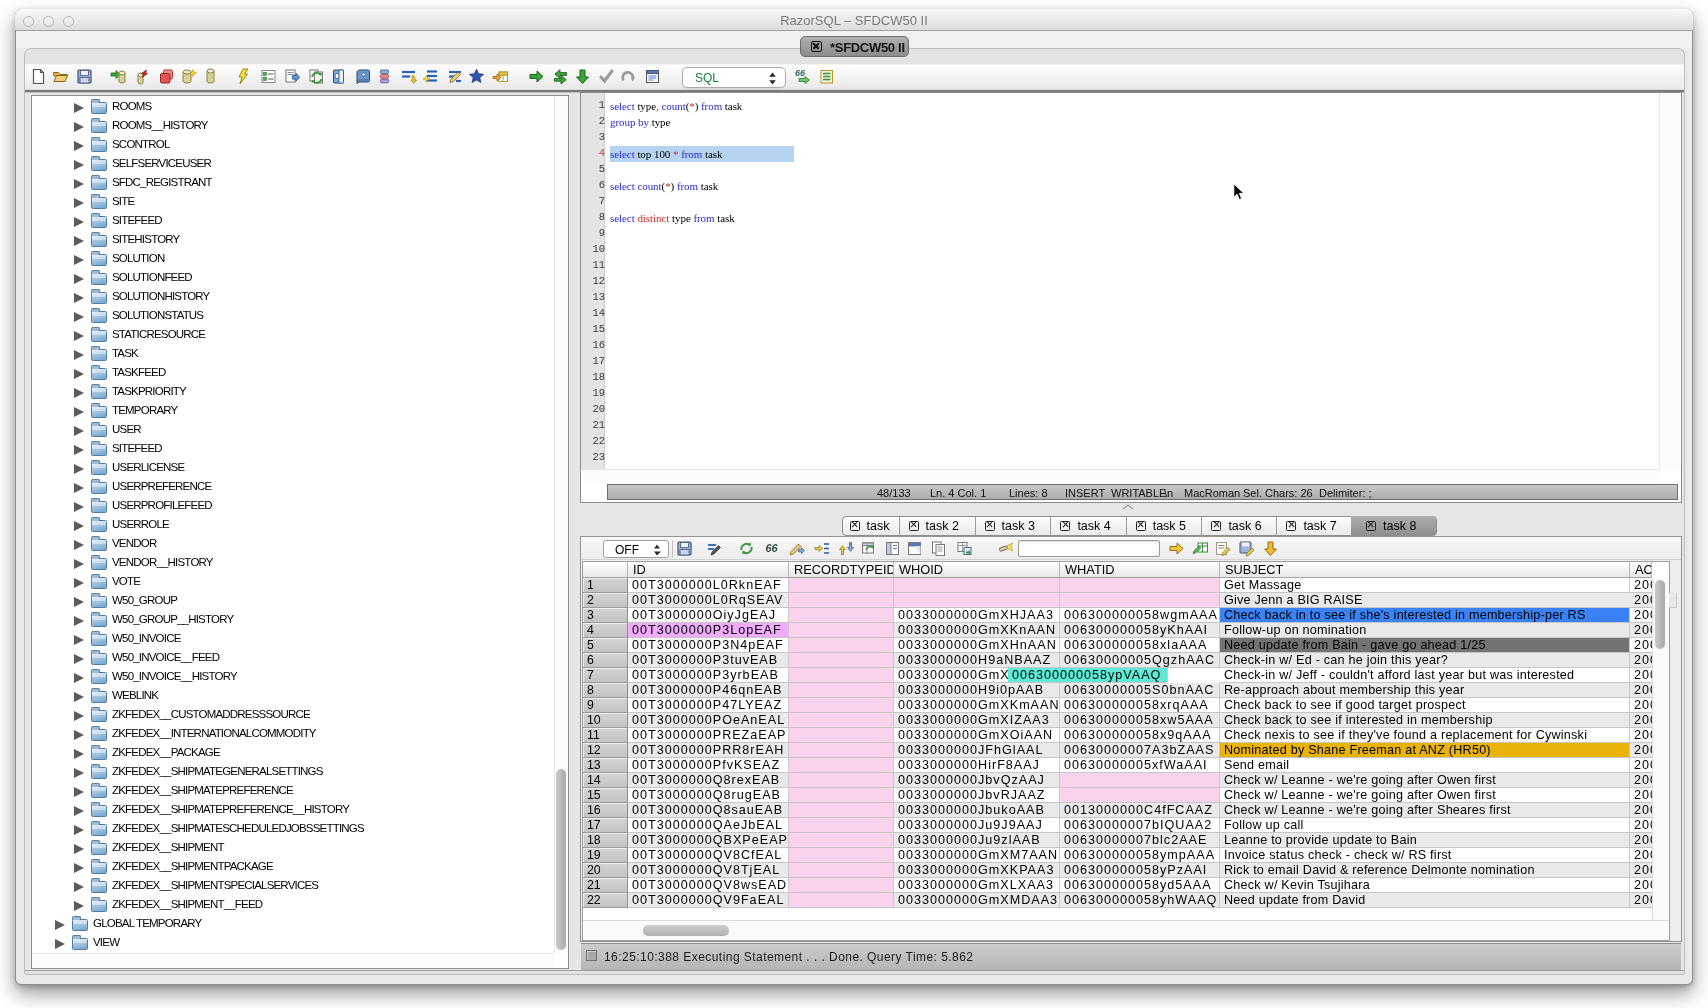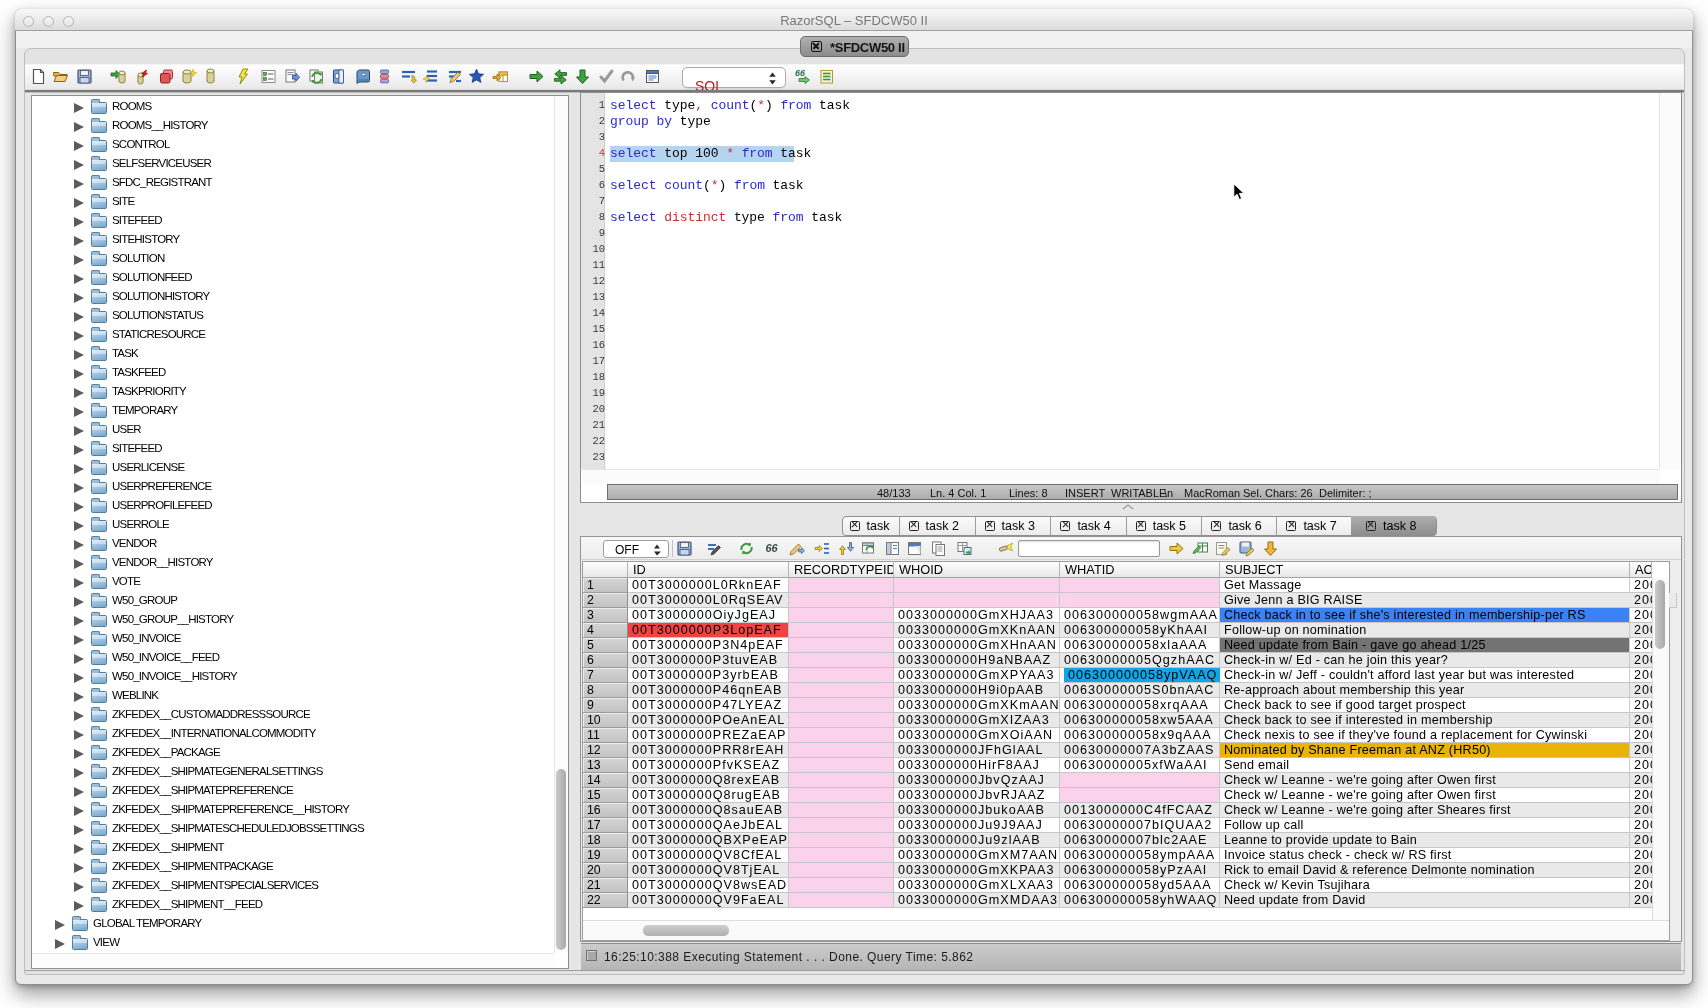--- a/index.html
+++ b/index.html
@@ -29,39 +29,39 @@
 .tri{width:0;height:0;border-left:10px solid #5c5c5c;border-top:5.5px solid transparent;border-bottom:5.5px solid transparent}
 .fold{width:16px;height:12px;background:linear-gradient(168deg,#cfe3f2 0%,#a2c4e0 45%,#76a5cb 100%);border:1px solid #4e7da2;border-radius:1.5px}
 .fold:before{content:"";position:absolute;top:-3.6px;left:-1px;width:6.5px;height:2.8px;background:#9dbdd6;border:1px solid #55809f;border-bottom:none;border-radius:2px 2px 0 0}
 .fold:after{content:"";position:absolute;top:0;left:0;width:100%;height:4.5px;background:rgba(255,255,255,0.4)}
 #treevs{left:554px;top:96px;width:14px;height:857px;background:#fcfcfc;border-left:1px solid #e6e6e6}
 #treevsth{left:556px;top:769px;width:10px;height:181px;background:linear-gradient(90deg,#cacaca,#aaaaaa);border-radius:5px}
 #treehs{left:32px;top:953px;width:522px;height:15px;background:#fcfcfc;border-top:1px solid #e6e6e6}
 #editor{left:580px;top:92px;width:1102px;height:411px;background:#fff;border:1px solid #8d8d8d}
 #gutter{left:581px;top:93px;width:24px;height:376px;background:#e4e4e4;border-right:1px solid #cdcdcd}
 .gnum{width:20px;text-align:right;font-family:"Liberation Mono",monospace;font-size:10.5px;color:#3a3a3a;left:585px}
-.cline{left:610px;height:16px;font-family:Liberation Mono, monospace;font-size:13px;letter-spacing:-0.06px;color:#000;white-space:pre;line-height:16px}
+.cline{left:610px;height:16px;font-family:Liberation Serif, serif;font-size:11px;letter-spacing:-0.06px;color:#000;white-space:pre;line-height:16px}
 .k{color:#2a2acc}.r{color:#cc2e2e}
 #sel4{left:610px;top:146px;width:184px;height:16px;background:#b4d4ef}
 #edvs{left:1659px;top:93px;width:22px;height:376px;background:#fbfbfb;border-left:1px solid #e4e4e4}
 #edhs{left:582px;top:469px;width:1077px;height:15px;background:#fbfbfb;border-top:1px solid #e4e4e4}
 #edstat{left:607px;top:484px;width:1071px;height:16px;background:linear-gradient(#c8c8c8,#acacac);border:1px solid #6f6f6f}
 #edstat span{position:absolute;top:1.5px;font-size:11px;color:#111;white-space:pre}
 #tasktabs{left:842px;top:516px;width:595px;height:20px;border:1px solid #8f8f8f;border-radius:4px;background:linear-gradient(#fbfbfb,#ebebeb);overflow:hidden}
 .ttab{top:516px;height:20px;font-size:12.5px;color:#000}
 .tsep{top:517px;width:1px;height:18px;background:#9d9d9d}
 .ttab.sel{background:linear-gradient(#aeaeae,#8d8d8d);border-radius:0 4px 4px 0}
 .ttab .xb{position:absolute;top:4.5px;width:10px;height:10px;border:1.3px solid #222;border-radius:1.5px}
 .ttab .xb:before,.ttab .xb:after{width:7.4px;height:1.4px;top:2.8px;background:#222}
 .ttab .lb{position:absolute;top:2.8px}
 #results{left:580px;top:536px;width:1102px;height:406px;background:#ededed;border:1px solid #949494}
 #rtoolbar{left:581px;top:537px;width:1100px;height:23px;background:linear-gradient(#f8f8f8,#ececec);border-bottom:1px solid #d2d2d2}
 #offsel{left:603px;top:540px;width:66px;height:18px;background:#fff;border:1px solid #9f9f9f;border-radius:3px}
 #offsel .t{position:absolute;left:11px;top:2px;font-size:12px;color:#000}
-#sqlsel .t{position:absolute;left:12px;top:10px;font-size:14px;color:#b91c1c}
+#sqlsel .t{position:absolute;left:12px;top:3px;font-size:12px;color:#15803d}
 #rsearch{left:1018px;top:540px;width:142px;height:17px;background:#fff;border:1px solid #9a9a9a;border-radius:2px;box-shadow:inset 0 1px 2px rgba(0,0,0,0.14)}
 #tblfr{left:582px;top:561px;width:1088px;height:380px;border:1px solid #9e9e9e;background:#fff}
 .hcell{top:562px;height:16px;background:linear-gradient(#ffffff,#e7e7e7);border-right:1px solid #b5b5b5;
  border-bottom:1px solid #a3a3a3;font-size:12.8px;color:#000;padding-left:5px;line-height:15px;white-space:nowrap;overflow:hidden}
 .rhd{left:583px;width:45px;height:15px;background:linear-gradient(#d4d4d4,#c3c3c3);border-right:1px solid #8f8f8f;
  border-bottom:1px solid #9b9b9b;box-shadow:inset 0 1px 0 #ececec,inset 1px 0 0 #ececec;font-size:12.3px;color:#000;padding-left:4px;line-height:14px}
 .dcell{height:15px;border-right:1px solid #c9c9c9;border-bottom:1px solid #c6c6c6;font-size:12.6px;color:#000;
  padding-left:4px;line-height:14px;white-space:nowrap;overflow:hidden}
 .mono{letter-spacing:1px}
 .sub{letter-spacing:0.23px}
@@ -686,21 +686,21 @@
 <div class="a dcell sub" style="left:1220px;top:593px;width:457px;background:#e9e9e9">Give Jenn a BIG RAISE</div>
 <div class="a dcell mono" style="left:1630px;top:593px;width:22px;background:#e9e9e9;border-right:none">200</div>
 <div class="a rhd" style="top:608px">3</div>
 <div class="a dcell mono" style="left:628px;top:608px;width:161px;background:#ffffff">00T3000000OiyJgEAJ</div>
 <div class="a dcell pink" style="left:789px;top:608px;width:105px"></div>
 <div class="a dcell mono" style="left:894px;top:608px;width:166px;background:#ffffff">0033000000GmXHJAA3</div>
 <div class="a dcell mono" style="left:1060px;top:608px;width:160px;background:#ffffff">006300000058wgmAAA</div>
 <div class="a dcell sub" style="left:1220px;top:608px;width:410px;background:#3b82f6">Check back in to see if she's interested in membership-per RS</div>
 <div class="a dcell mono" style="left:1630px;top:608px;width:22px;background:#ffffff;border-right:none">200</div>
 <div class="a rhd" style="top:623px">4</div>
-<div class="a dcell mono" style="left:628px;top:623px;width:161px;background:#ef4444">00T3000000P3LopEAF</div>
+<div class="a dcell mono" style="left:628px;top:623px;width:161px;background:#f0abfc">00T3000000P3LopEAF</div>
 <div class="a dcell pink" style="left:789px;top:623px;width:105px"></div>
 <div class="a dcell mono" style="left:894px;top:623px;width:166px;background:#e9e9e9">0033000000GmXKnAAN</div>
 <div class="a dcell mono" style="left:1060px;top:623px;width:160px;background:#e9e9e9">006300000058yKhAAI</div>
 <div class="a dcell sub" style="left:1220px;top:623px;width:410px;background:#e9e9e9">Follow-up on nomination</div>
 <div class="a dcell mono" style="left:1630px;top:623px;width:22px;background:#e9e9e9;border-right:none">200</div>
 <div class="a rhd" style="top:638px">5</div>
 <div class="a dcell mono" style="left:628px;top:638px;width:161px;background:#ffffff">00T3000000P3N4pEAF</div>
 <div class="a dcell pink" style="left:789px;top:638px;width:105px"></div>
 <div class="a dcell mono" style="left:894px;top:638px;width:166px;background:#ffffff">0033000000GmXHnAAN</div>
 <div class="a dcell mono" style="left:1060px;top:638px;width:160px;background:#ffffff">006300000058xlaAAA</div>
@@ -710,21 +710,21 @@
 <div class="a dcell mono" style="left:628px;top:653px;width:161px;background:#e9e9e9">00T3000000P3tuvEAB</div>
 <div class="a dcell pink" style="left:789px;top:653px;width:105px"></div>
 <div class="a dcell mono" style="left:894px;top:653px;width:166px;background:#e9e9e9">0033000000H9aNBAAZ</div>
 <div class="a dcell mono" style="left:1060px;top:653px;width:160px;background:#e9e9e9">00630000005QgzhAAC</div>
 <div class="a dcell sub" style="left:1220px;top:653px;width:410px;background:#e9e9e9">Check-in w/ Ed - can he join this year?</div>
 <div class="a dcell mono" style="left:1630px;top:653px;width:22px;background:#e9e9e9;border-right:none">200</div>
 <div class="a rhd" style="top:668px">7</div>
 <div class="a dcell mono" style="left:628px;top:668px;width:161px;background:#ffffff">00T3000000P3yrbEAB</div>
 <div class="a dcell pink" style="left:789px;top:668px;width:105px"></div>
 <div class="a dcell mono" style="left:894px;top:668px;width:166px;background:#ffffff">0033000000GmXPYAA3</div>
-<div class="a dcell mono" style="left:1064px;top:668px;width:160px;background:#0ea5e9">006300000058ypVAAQ</div>
+<div class="a dcell mono" style="left:1008px;top:668px;width:160px;background:#5eead4">006300000058ypVAAQ</div>
 <div class="a dcell sub" style="left:1220px;top:668px;width:410px;background:#ffffff">Check-in w/ Jeff - couldn't afford last year but was interested</div>
 <div class="a dcell mono" style="left:1630px;top:668px;width:22px;background:#ffffff;border-right:none">200</div>
 <div class="a rhd" style="top:683px">8</div>
 <div class="a dcell mono" style="left:628px;top:683px;width:161px;background:#e9e9e9">00T3000000P46qnEAB</div>
 <div class="a dcell pink" style="left:789px;top:683px;width:105px"></div>
 <div class="a dcell mono" style="left:894px;top:683px;width:166px;background:#e9e9e9">0033000000H9i0pAAB</div>
 <div class="a dcell mono" style="left:1060px;top:683px;width:160px;background:#e9e9e9">00630000005S0bnAAC</div>
 <div class="a dcell sub" style="left:1220px;top:683px;width:410px;background:#e9e9e9">Re-approach about membership this year</div>
 <div class="a dcell mono" style="left:1630px;top:683px;width:22px;background:#e9e9e9;border-right:none">200</div>
 <div class="a rhd" style="top:698px">9</div>

